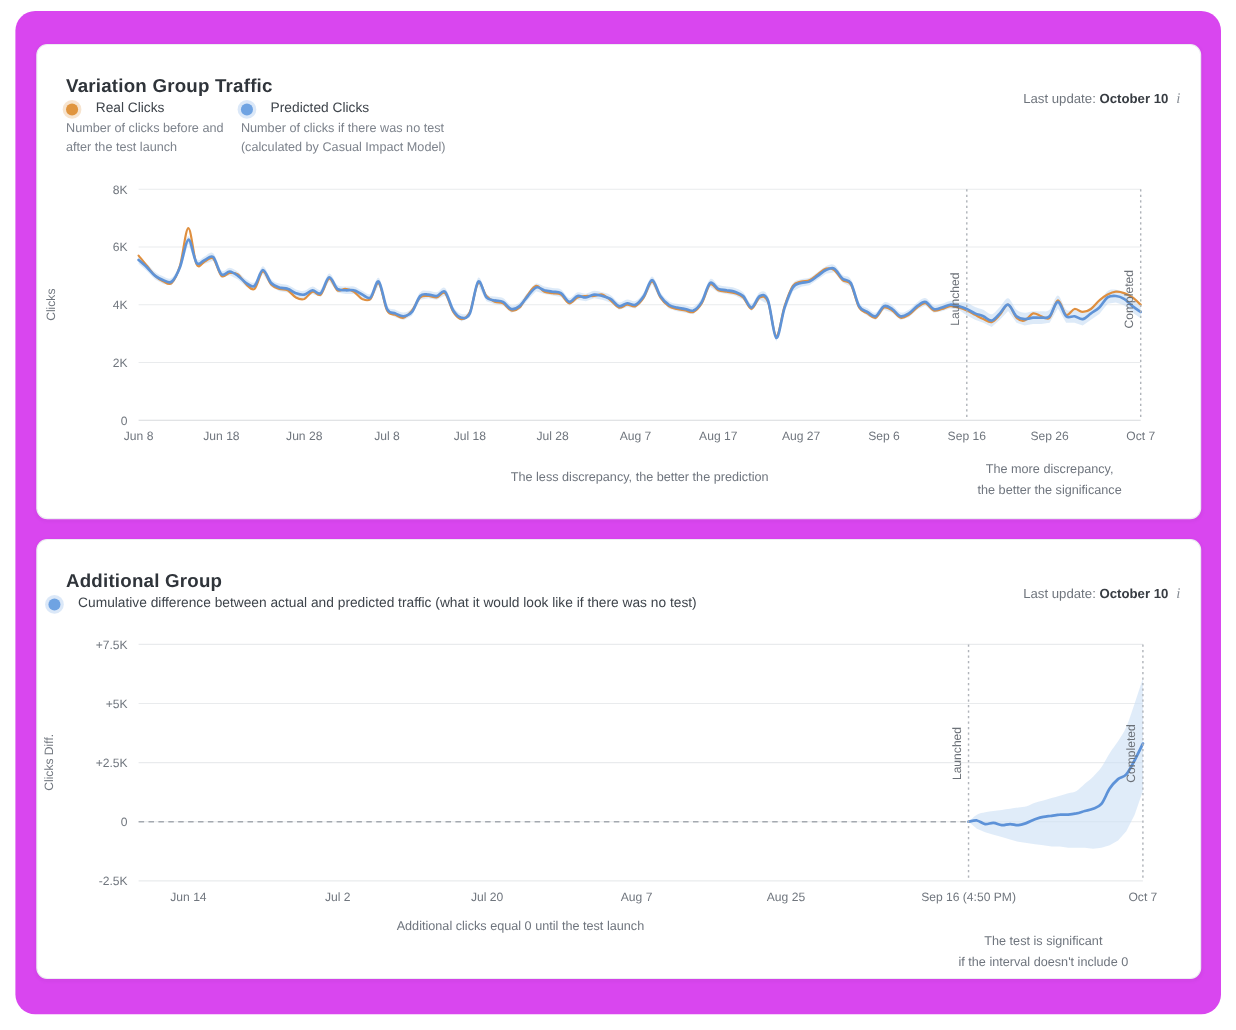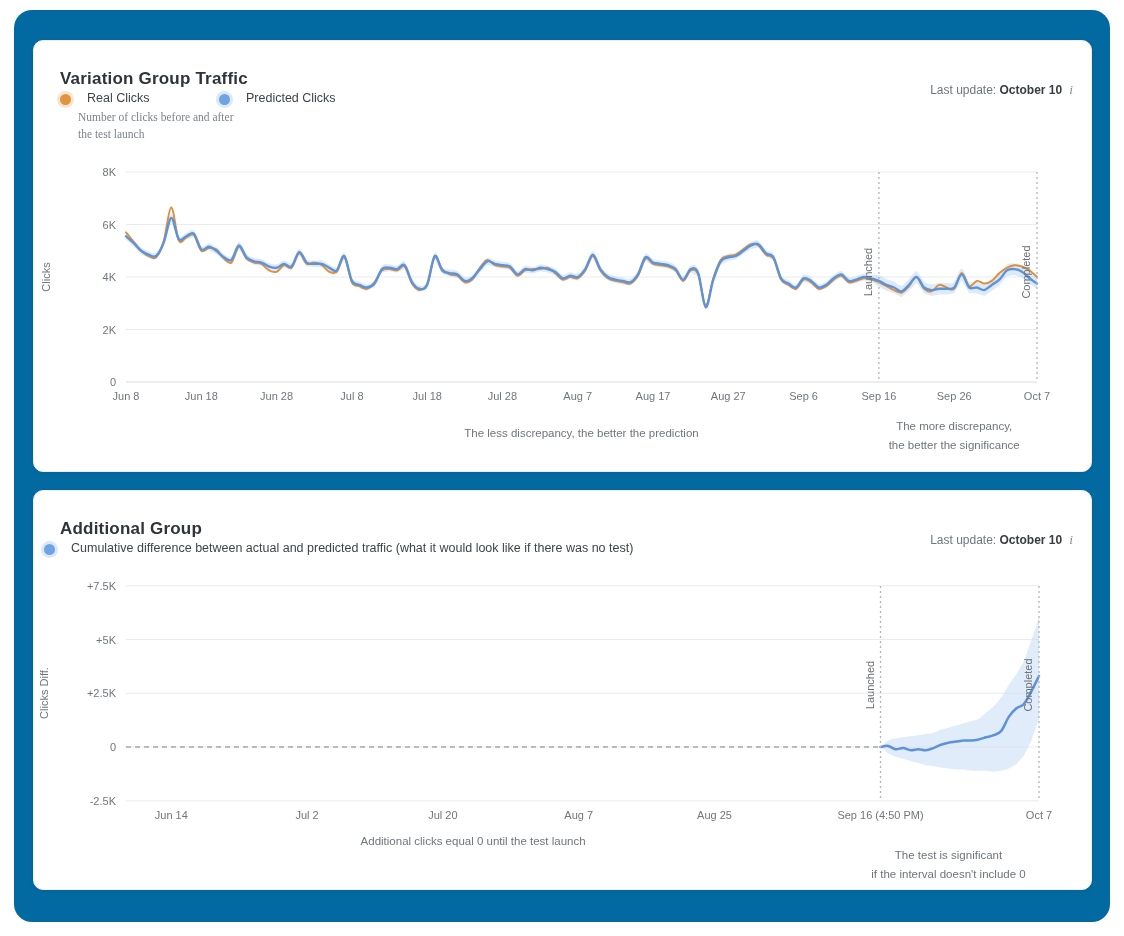--- a/index.html
+++ b/index.html
@@ -2,38 +2,38 @@
 <html><head>
 <meta charset="utf-8">
 <style>
   html,body{margin:0;padding:0;}
   body{
     width:1124px;height:936px;position:relative;background:#ffffff;
     font-family:"Liberation Sans",sans-serif;overflow:hidden;
   }
   .frame{
     position:absolute;left:14px;top:10px;width:1096px;height:912px;
-    background:#0369a1;border-radius:18px;
+    background:#d946ef;border-radius:18px;
   }
   .card{
     position:absolute;background:#ffffff;border:1px solid #eceef1;
     border-radius:10px;box-shadow:0 1px 4px rgba(30,35,40,0.05);
   }
   #card-0{left:19px;top:30px;width:1057px;height:430px;}
   #card-1{left:19px;top:480px;width:1057px;height:398px;}
   .card-title{
     position:absolute;left:26px;top:14px;font-size:17px;font-weight:700;
     color:#2f343a;letter-spacing:.2px;
   }
   .legend-item{position:absolute;top:50px;}
   .dot{
     position:absolute;left:0;top:3px;width:11px;height:11px;border-radius:50%;
   }
   .legend-label{margin-left:27px;font-size:12.5px;color:#3e444b;}
-  .legend-desc{margin-left:18px;margin-top:4px;font-size:11.5px;line-height:1.45;color:#7d838c;font-family:Liberation Serif, serif;}
+  .legend-desc{margin-top:4px;font-size:11.5px;line-height:1.45;color:#7d838c;}
   .last-update{
     position:absolute;right:18px;top:41px;font-size:12px;color:#6f757d;white-space:nowrap;
   }
   .last-update b{color:#383d43;font-weight:700;}
   .info-i{
     font-family:"Liberation Serif",serif;font-style:italic;color:#868c94;
     margin-left:7px;font-size:13.5px;cursor:pointer;
   }
   .chart{position:absolute;left:0;}
   #chart-0{top:118px;width:1057px;height:310px;}
@@ -53,20 +53,21 @@
 
     <div class="legend-item" style="left:26px">
       <span class="dot" style="background: rgb(224, 149, 63); box-shadow: rgba(224, 149, 63, 0.25) 0px 0px 0px 3px;"></span>
       <div class="legend-label">Real Clicks</div>
       <div class="legend-desc" style="width:156px">Number of clicks before and after the test launch</div>
     </div>
 
     <div class="legend-item" style="left:185px">
       <span class="dot" style="background: rgb(111, 163, 226); box-shadow: rgba(111, 163, 226, 0.25) 0px 0px 0px 3px;"></span>
       <div class="legend-label">Predicted Clicks</div>
+      <div class="legend-desc" style="width:226px">Number of clicks if there was no test (calculated by Casual Impact Model)</div>
     </div>
 
     <div class="last-update"><span>Last update:</span>&nbsp;<b>October 10</b><span class="info-i">i</span></div>
 
     <div class="chart" id="chart-0">
         <svg width="1057" height="310">
           <line x1="92" x2="1003" y1="223.0" y2="223.0" stroke="#d7dadd" stroke-width="1"></line>
           <text x="82" y="227.0" text-anchor="end" class="tick">0</text>
           <line x1="92" x2="1003" y1="170.5" y2="170.5" stroke="#e9ebed" stroke-width="1"></line>
           <text x="82" y="174.5" text-anchor="end" class="tick">2K</text>

